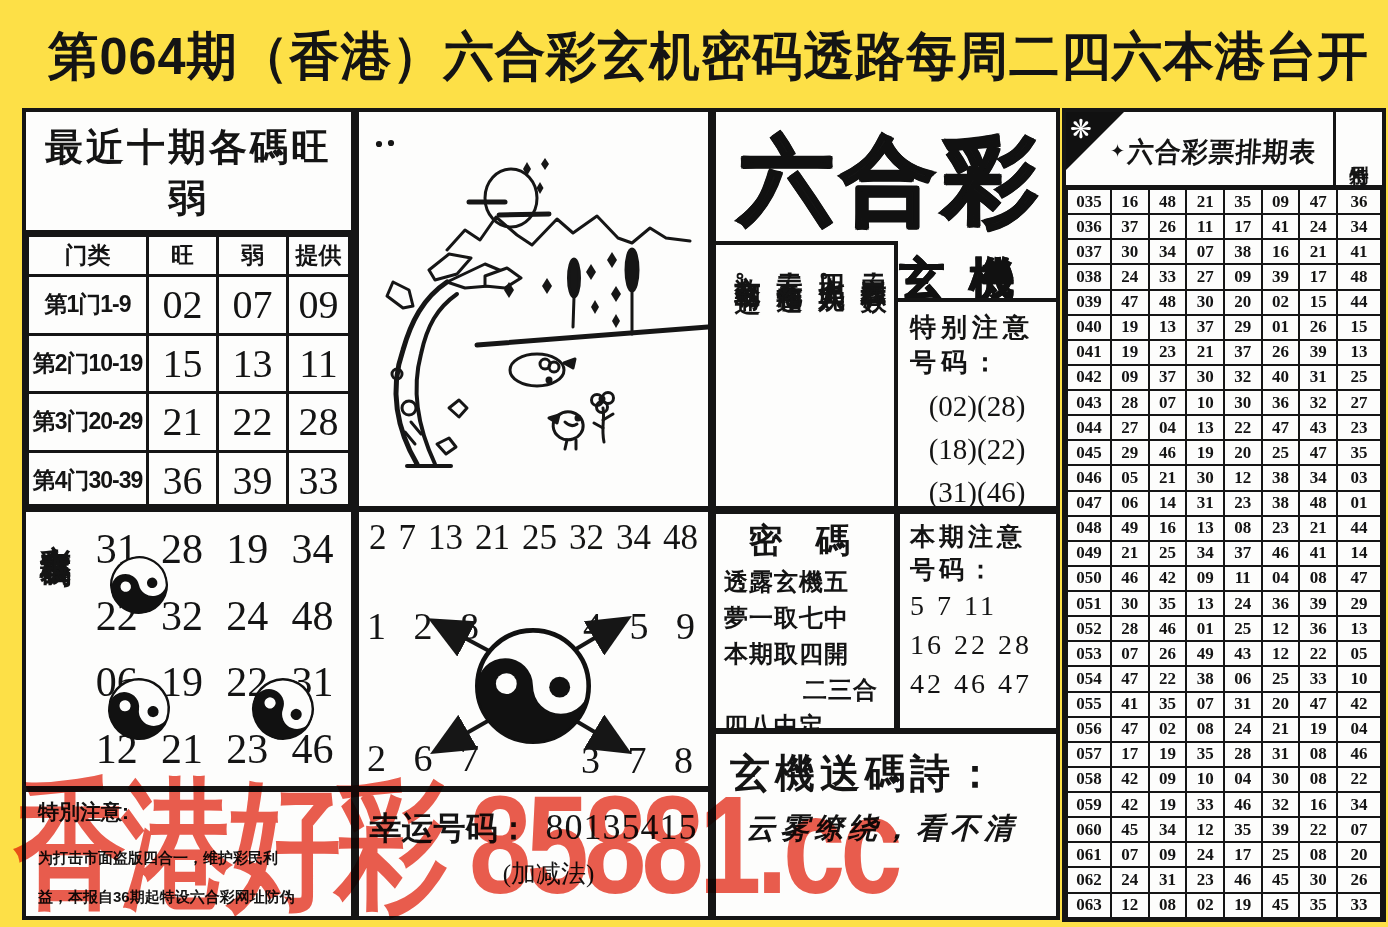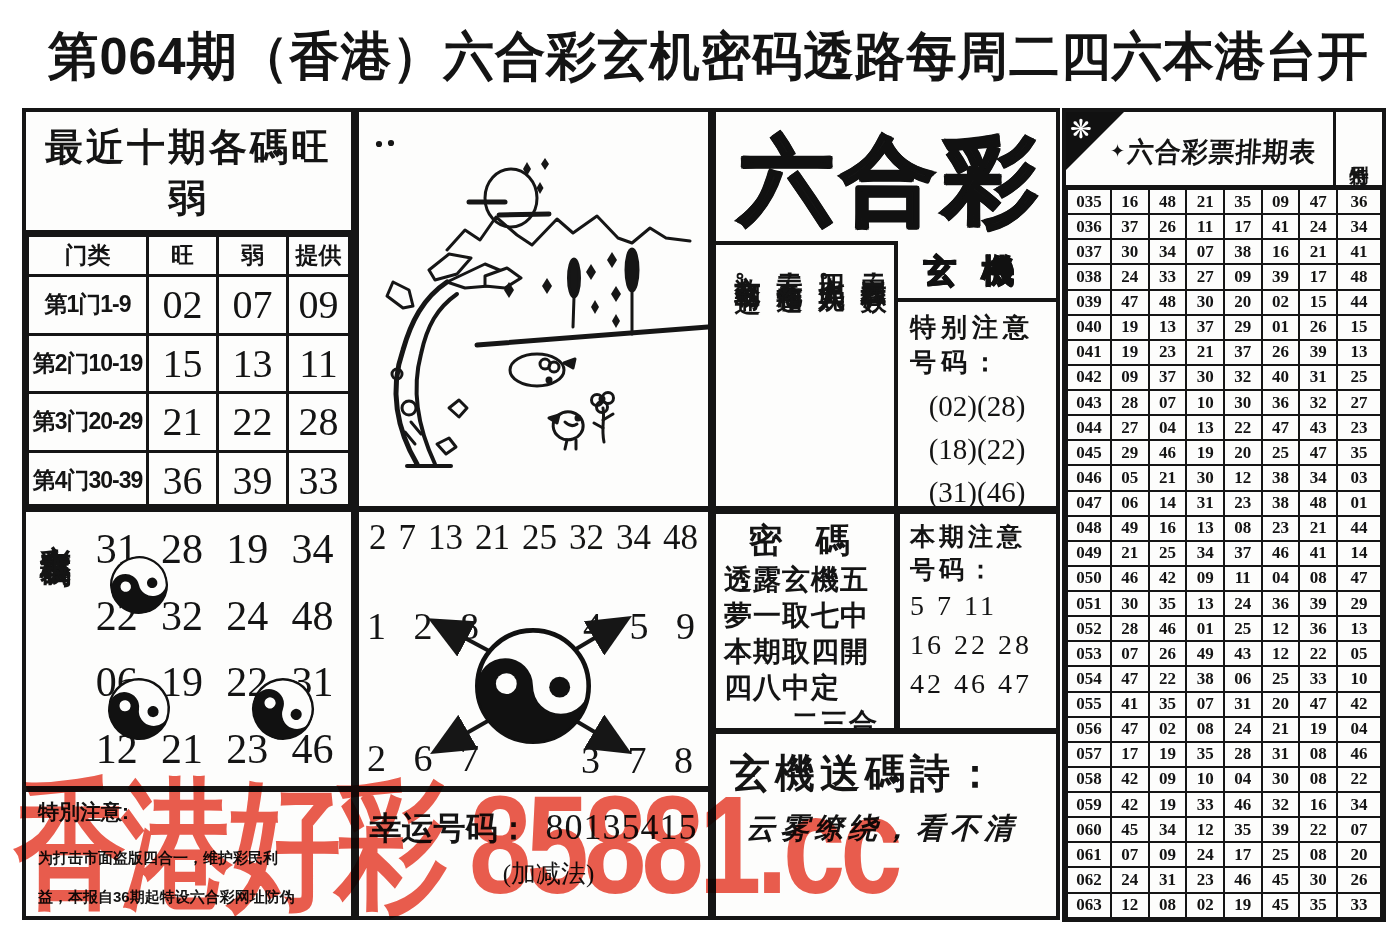--- a/index.html
+++ b/index.html
@@ -1,17 +1,17 @@
 <!DOCTYPE html>
 <html><head>
 <meta charset="utf-8">
 <style>
   * { margin:0; padding:0; box-sizing:border-box; }
   body { background:#d8d8d4; font-family:"Liberation Serif", serif; color:#141414; }
-  .page { position:relative; width:1388px; height:927px; background:#ffffff; overflow:hidden; }
+  .page { position:relative; width:1388px; height:927px; background:#fde047; overflow:hidden; }
 
   .page-title { position:absolute; left:48px; top:22px; width:1335px; white-space:nowrap;
     font-family:"Liberation Sans", sans-serif; font-weight:900; font-size:52px; letter-spacing:1px;
     transform:scaleX(.97); transform-origin:left; }
 
   .box { position:absolute; border:4px solid #151515; background:#fdfdfc; }
 
   
   .hw-box { left:22px; top:108px; width:333px; height:400px; }
   .hw-title { font-family:"Liberation Sans",sans-serif; font-weight:900; font-size:38px; letter-spacing:3px;
@@ -53,34 +53,34 @@
   .code-label { font-family:Liberation Sans, sans-serif; font-weight:900; font-size:32px; }
   .code-value { font-size:36px; letter-spacing:1px; }
   .code-note { text-align:center; font-size:25px; padding-top:6px; padding-left:30px; }
 
   
   .logo-box { left:712px; top:108px; width:348px; height:402px; }
   .logo1 { position:absolute; top:6px; left:12px; right:0; text-align:center;
     font-family:Liberation Sans, sans-serif; font-weight:900; font-size:94px; letter-spacing:8px;
     -webkit-text-stroke:3px #111; text-shadow:2px 0 currentColor,-2px 0 currentColor,0 2px currentColor,0 -2px currentColor; }
   .logo2 { position:absolute; top:138px; right:16px;
-    font-family:"Liberation Sans",sans-serif; font-weight:900; font-size:32px; letter-spacing:26px;
+    font-family:"Liberation Sans",sans-serif; font-weight:900; font-size:44px; letter-spacing:26px;
     -webkit-text-stroke:2px #111; text-shadow:1px 0 currentColor,-1px 0 currentColor,0 1px currentColor,0 -1px currentColor; }
 
   .poem-box { left:712px; top:241px; width:186px; height:269px; }
   .poem-cols { height:100%; padding:10px 10px; writing-mode:vertical-rl; text-orientation:upright;
     font-size:26px; font-weight:700; letter-spacing:2px; line-height:42px; }
 
   .spec-box { left:894px; top:298px; width:166px; height:212px; padding:8px 12px; }
   .spec-title { font-family:"Liberation Sans",sans-serif; font-weight:900; font-size:26px; letter-spacing:5px; }
   .pair-row { display:flex; justify-content:center; font-size:29px; margin-top:10px; }
 
   .pw-box { left:712px; top:510px; width:186px; height:222px; padding:4px 6px; }
   .pw-title { text-align:center; font-family:"Liberation Sans",sans-serif; font-weight:900; font-size:34px; letter-spacing:12px; }
-  .pw-line { font-family:Liberation Mono, monospace; font-weight:900; font-size:28px; line-height:36px; padding-left:2px; letter-spacing:1px; }
+  .pw-line { font-family:Liberation Serif, serif; font-weight:900; font-size:24px; line-height:36px; padding-left:2px; letter-spacing:1px; }
   .pw-line.last { text-align:right; padding-right:10px; }
 
   .pn-box { left:896px; top:510px; width:164px; height:222px; padding:6px 10px; }
   .pn-title { font-family:"Liberation Sans",sans-serif; font-weight:900; font-size:25px; letter-spacing:4px; }
   .pn-line { font-size:28px; line-height:39px; letter-spacing:3px; }
 
   .gift-box { left:712px; top:730px; width:348px; height:190px; }
   .gift-title { font-family:"Liberation Sans",sans-serif; font-weight:900; font-size:40px; letter-spacing:5px; padding:12px 0 2px 14px; }
   .gift-line { font-style:italic; font-weight:700; font-size:29px; letter-spacing:5px; line-height:50px; padding-left:44px; }
   .gift-line:last-child { padding-left:30px; }
@@ -342,22 +342,22 @@
         </div>
       </div>
   </div>
 
   <div class="box pw-box">
     <div class="pw-title">密 碼</div>
     <div id="pw-lines">
         <div class="pw-line">透露玄機五</div>
         <div class="pw-line">夢一取七中</div>
         <div class="pw-line">本期取四開</div>
+        <div class="pw-line last">二三合</div>
         <div class="pw-line">四八中定</div>
-        <div class="pw-line last">二三合</div>
       </div>
   </div>
   <div class="box pn-box">
     <div class="pn-title">本期注意</div>
     <div class="pn-title">号码：</div>
     <div id="pn-lines">
         <div class="pn-line">5  7  11</div>
         <div class="pn-line">16 22 28</div>
         <div class="pn-line">42 46 47</div>
       </div>

